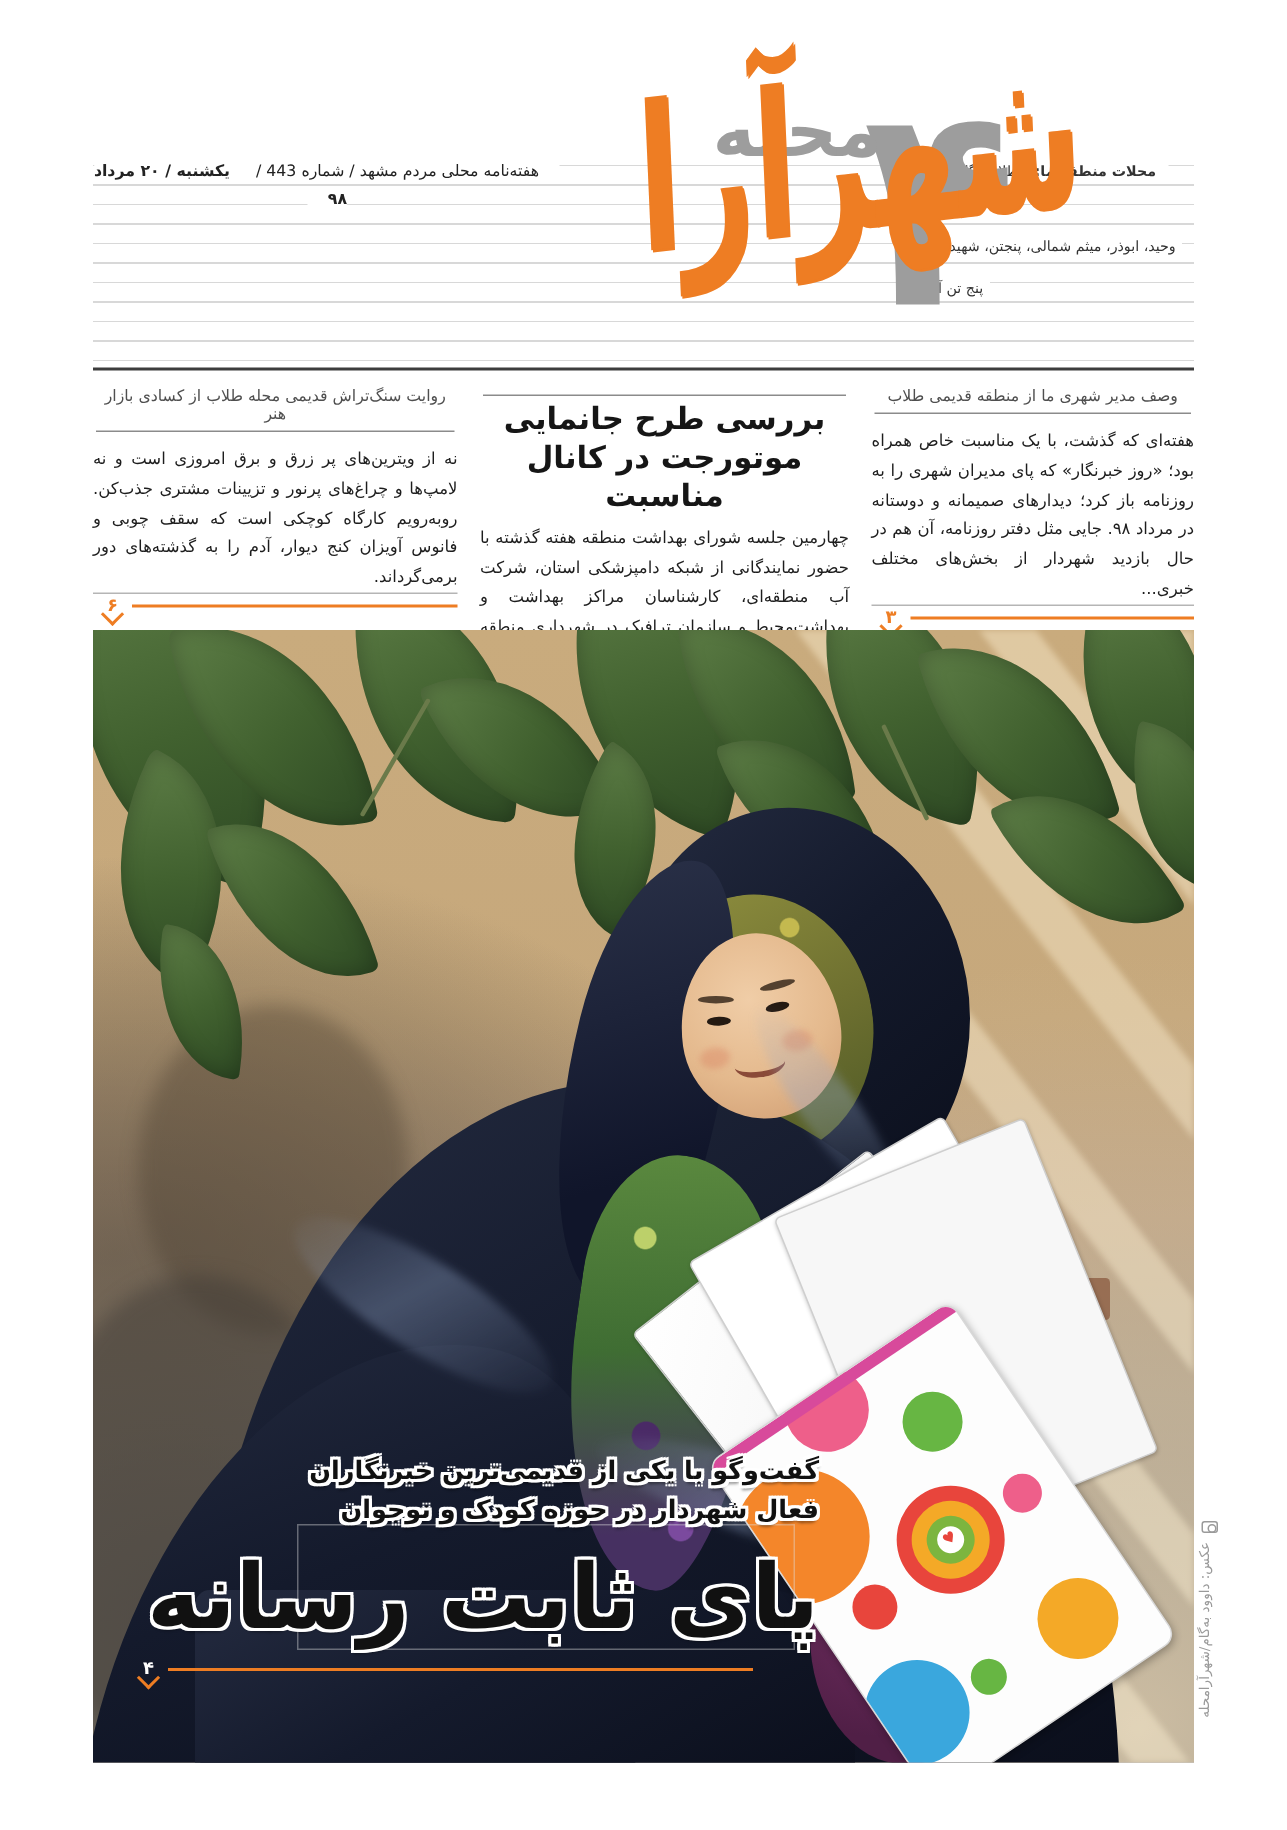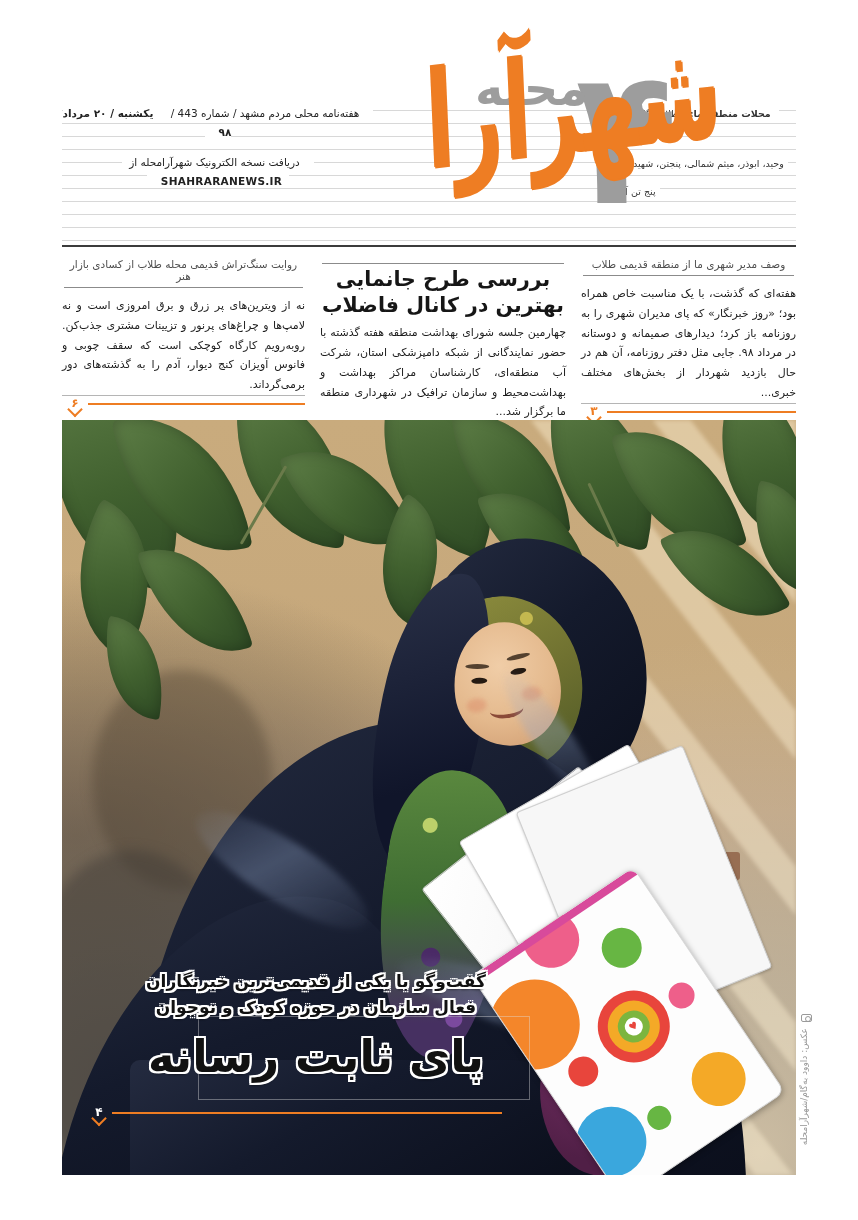--- a/index.html
+++ b/index.html
@@ -129,42 +129,39 @@
     box-shadow:0 2px 6px rgba(0,0,0,.3);}
   .fshape{position:absolute;border-radius:50%;}
   .ring{position:absolute;border-radius:50%;}
 
   .credit{position:absolute;left:799px;top:1028px;writing-mode:vertical-rl;transform:rotate(180deg);
     font-size:9px;color:#9a9a9a;letter-spacing:.3px;}
   .camera-icon{position:absolute;left:801px;top:1014px;width:11px;height:8px;border:1px solid #9a9a9a;border-radius:2px;}
   .camera-icon::after{content:"";position:absolute;left:3px;top:1px;width:4px;height:4px;border:1px solid #9a9a9a;border-radius:50%;}
 
   
-  .cover-text{position:absolute;left:24px;top:548px;width:460px;direction:rtl;text-align:center;}
+  .cover-text{position:absolute;left:24px;top:548px;width:460px;direction:rtl;text-align:right;}
   .outline{color:#111;
     text-shadow:-2px -2px 0 #fff,2px -2px 0 #fff,-2px 2px 0 #fff,2px 2px 0 #fff,0 -2px 0 #fff,0 2px 0 #fff,-2px 0 0 #fff,2px 0 0 #fff,0 3px 2px rgba(0,0,0,.4);}
   .cover-kicker{font-size:17px;font-weight:bold;line-height:1.55;letter-spacing:-.3px;}
   .title-box{position:absolute;left:136px;top:596px;width:332px;height:84px;border:1px solid rgba(225,225,225,.4);}
-  .cover-title{margin-top:10px;font-size:45px;font-weight:bold;letter-spacing:-1px;line-height:1.15;}
+  .cover-title{margin-top:10px;font-size:60px;font-weight:bold;letter-spacing:-1px;line-height:1.15;}
   .cover-jump{position:absolute;left:24px;top:688px;width:416px;}
   .cover-jump .pj-num{color:#fff;}
 </style>
 </head>
 <body>
 
 <div class="page">
 
   <div class="rules"></div>
 
   <div class="mast-left">
     <span class="mline">
       <span><span>هفته‌نامه محلی مردم مشهد / شماره 443 / </span><span class="date">یکشنبه / ۲۰ مرداد ۹۸</span></span>
-    </span>
-    <span class="mline">
-      <span><span>دریافت نسخه الکترونیک شهرآرامحله از</span> <span class="site">SHAHRARANEWS.IR</span></span>
     </span>
   </div>
 
   <div class="mast-right">
     <span class="rline"><span><span class="rlabel">محلات منطقه ما:</span> <span>طلاب، گلشور، ایثار، تلگرد</span></span></span>
     <span class="rline"><span>وحید، ابوذر، میثم شمالی، پنجتن، شهید قربانی</span></span>
     <span class="rline"><span>پنج تن آل عبا</span></span>
   </div>
 
   <div class="logo">
@@ -187,21 +184,21 @@
             <span class="pj-num">۳</span>
             <span class="pj-chev"></span>
           </span>
           <span class="pj-line"></span>
         </div>
       </div>
     </article>
 
     <article class="story s2">
       <hr class="kicker-rule">
-      <h2 class="headline">بررسی طرح جانمایی بهترین در کانال فاضلاب</h2>
+      <h2 class="headline">بررسی طرح جانمایی موتورجت در کانال مناسبت</h2>
       <p class="story-body">چهارمین جلسه شورای بهداشت منطقه هفته گذشته با حضور نمایندگانی از شبکه دامپزشکی استان، شرکت آب منطقه‌ای، کارشناسان مراکز بهداشت و بهداشت‌محیط و سازمان ترافیک در شهرداری منطقه ما برگزار شد...</p>
       <div class="story-foot">
         <div class="pagejump">
           <span class="pj-numwrap">
             <span class="pj-num">۲</span>
             <span class="pj-chev"></span>
           </span>
           <span class="pj-line"></span>
         </div>
       </div>
@@ -290,21 +287,21 @@
       <span class="ring" style="left:70px;top:96px;width:72px;height:72px;background:#e8453c;"></span>
       <span class="ring" style="left:80px;top:106px;width:52px;height:52px;background:#f4a927;"></span>
       <span class="ring" style="left:90px;top:116px;width:32px;height:32px;background:#7cb53f;"></span>
       <span class="ring" style="left:97px;top:123px;width:18px;height:18px;background:#fff;font-size:10px;line-height:18px;text-align:center;color:#e8453c;">♥</span>
       <span style="position:absolute;left:0;top:0;width:100%;height:8px;background:#d84a9b;"></span>
     </div>
 
     <div class="title-box"></div>
     <div class="cover-text">
       <div class="cover-kicker outline">گفت‌وگو با یکی از قدیمی‌ترین خبرنگاران</div>
-      <div class="cover-kicker outline">فعال سازمان در حوزه کودک و نوجوان</div>
+      <div class="cover-kicker outline">فعال شهردار در حوزه کودک و نوجوان</div>
       <div class="cover-title outline">پای ثابت رسانه</div>
     </div>
     <div class="pagejump cover-jump">
       <span class="pj-numwrap">
         <span class="pj-num">۴</span>
         <span class="pj-chev"></span>
       </span>
       <span class="pj-line"></span>
     </div>
   </div>

